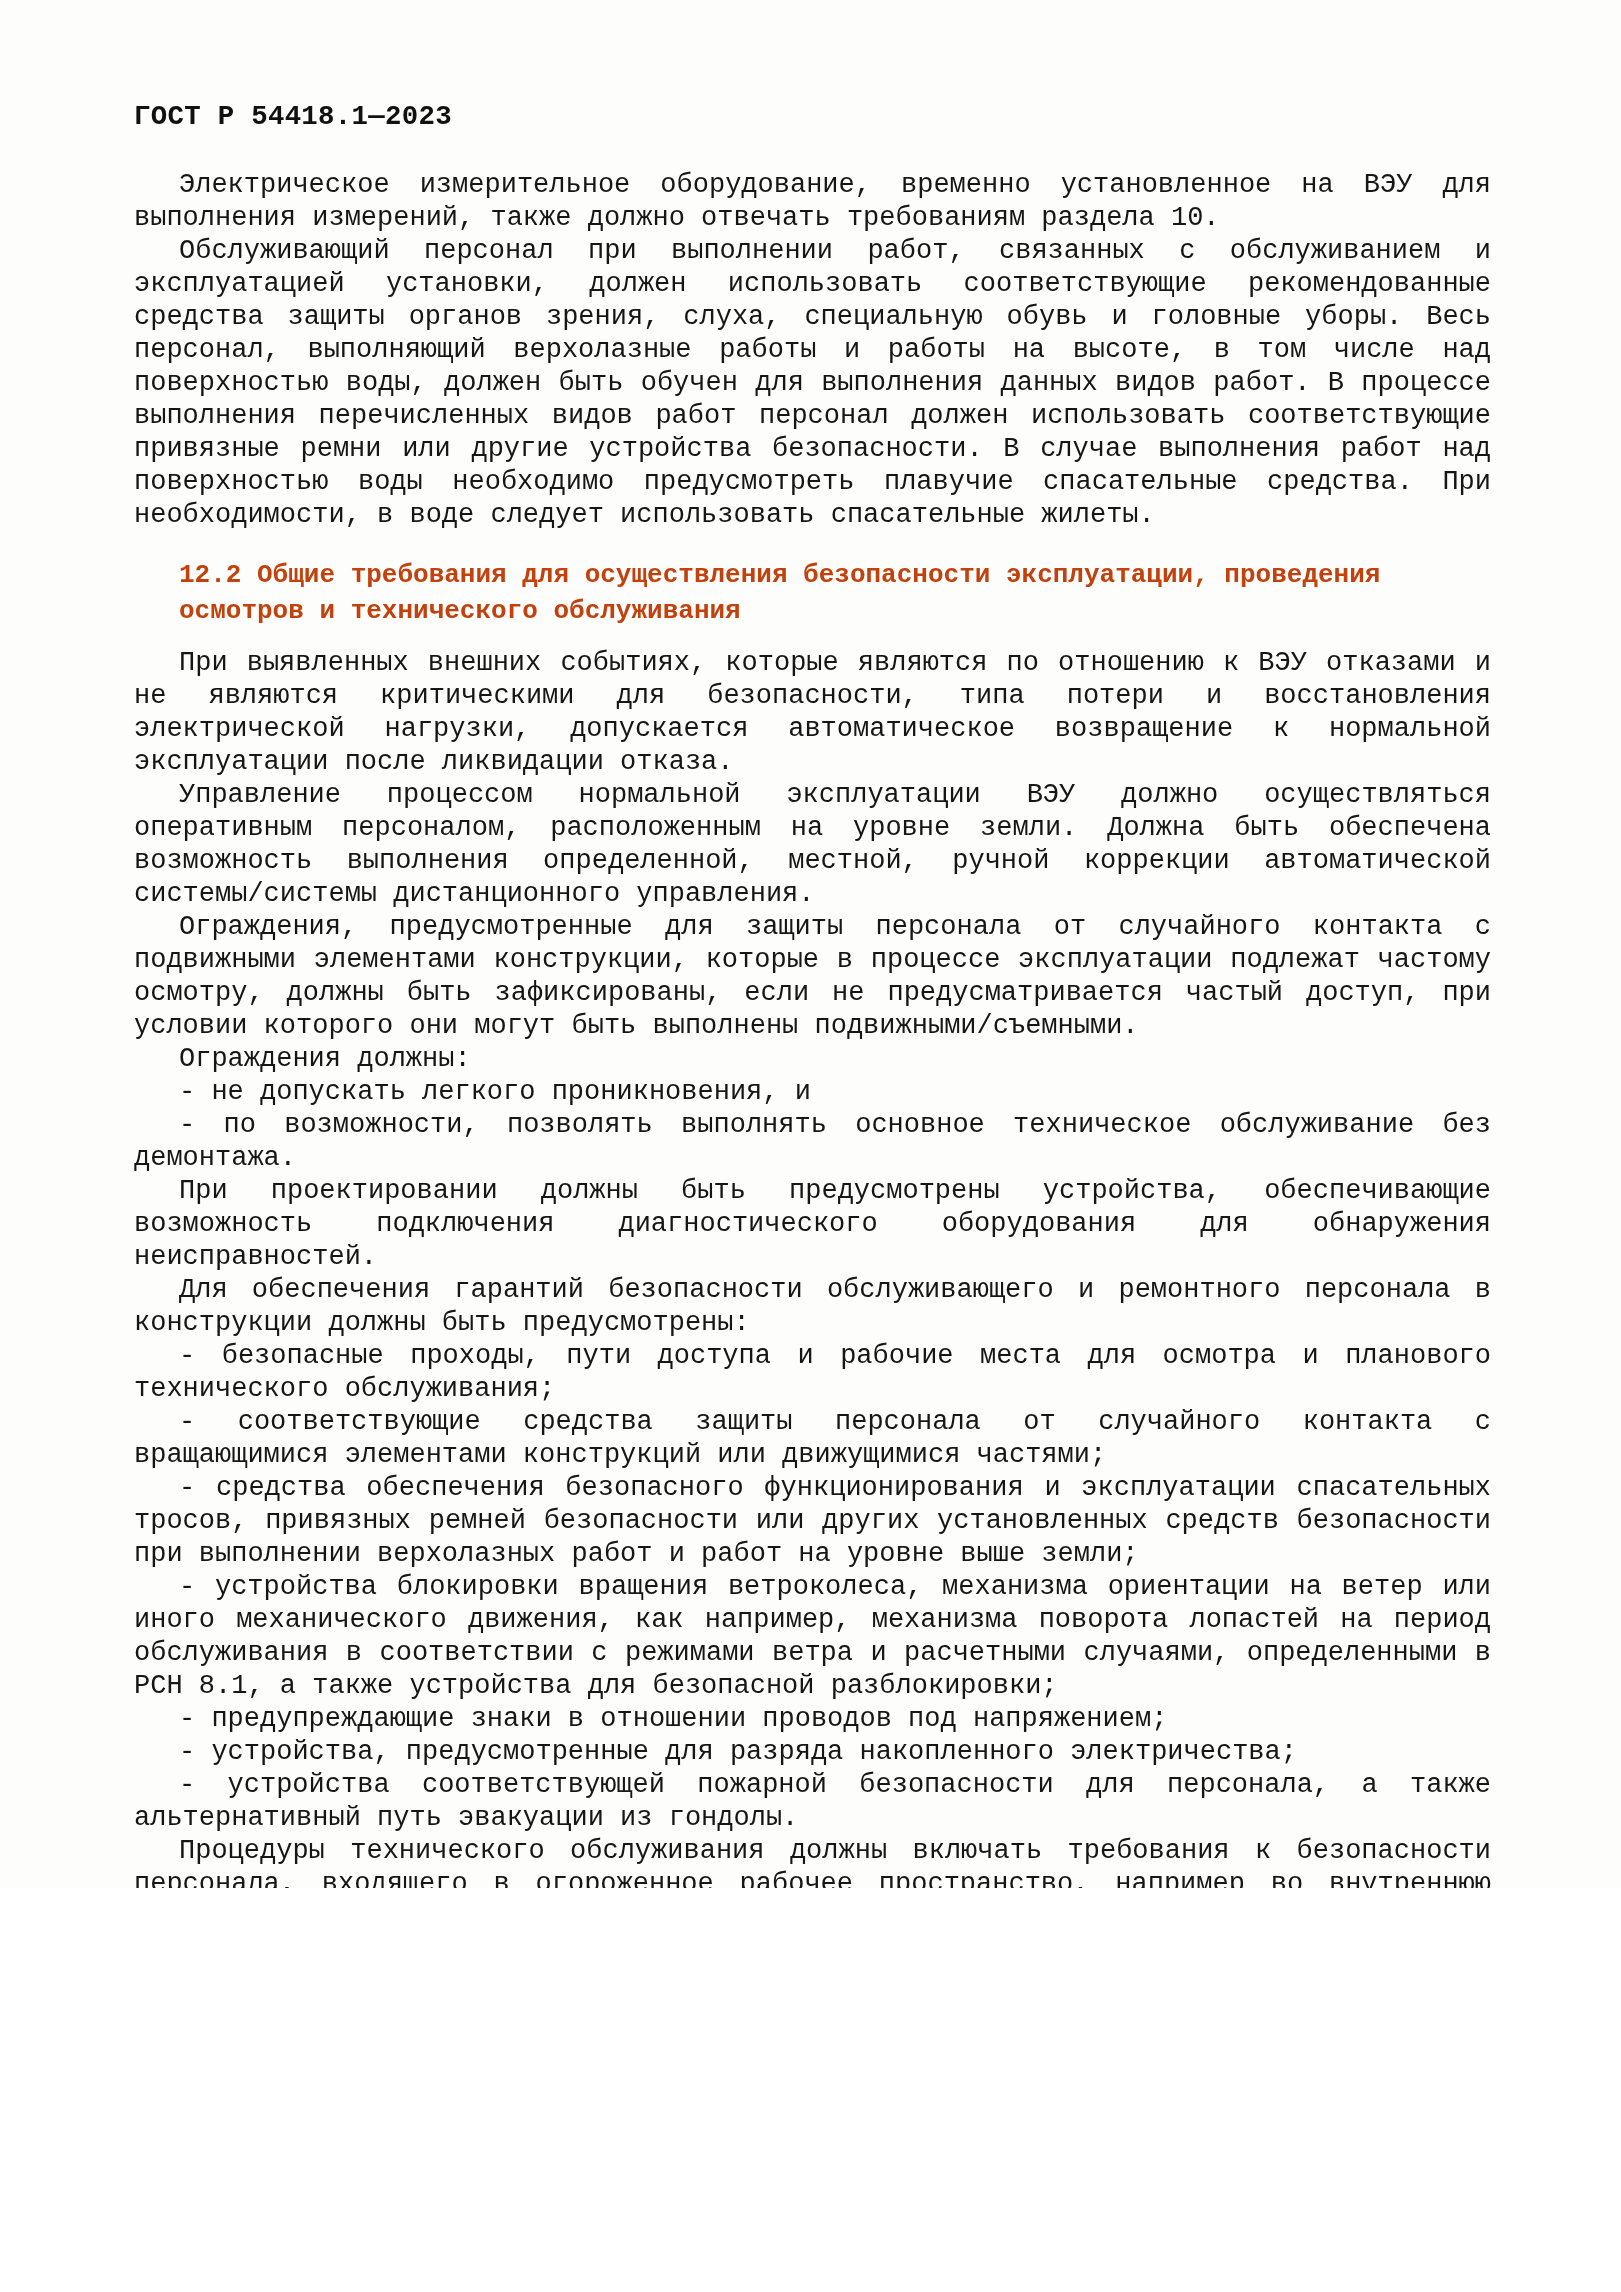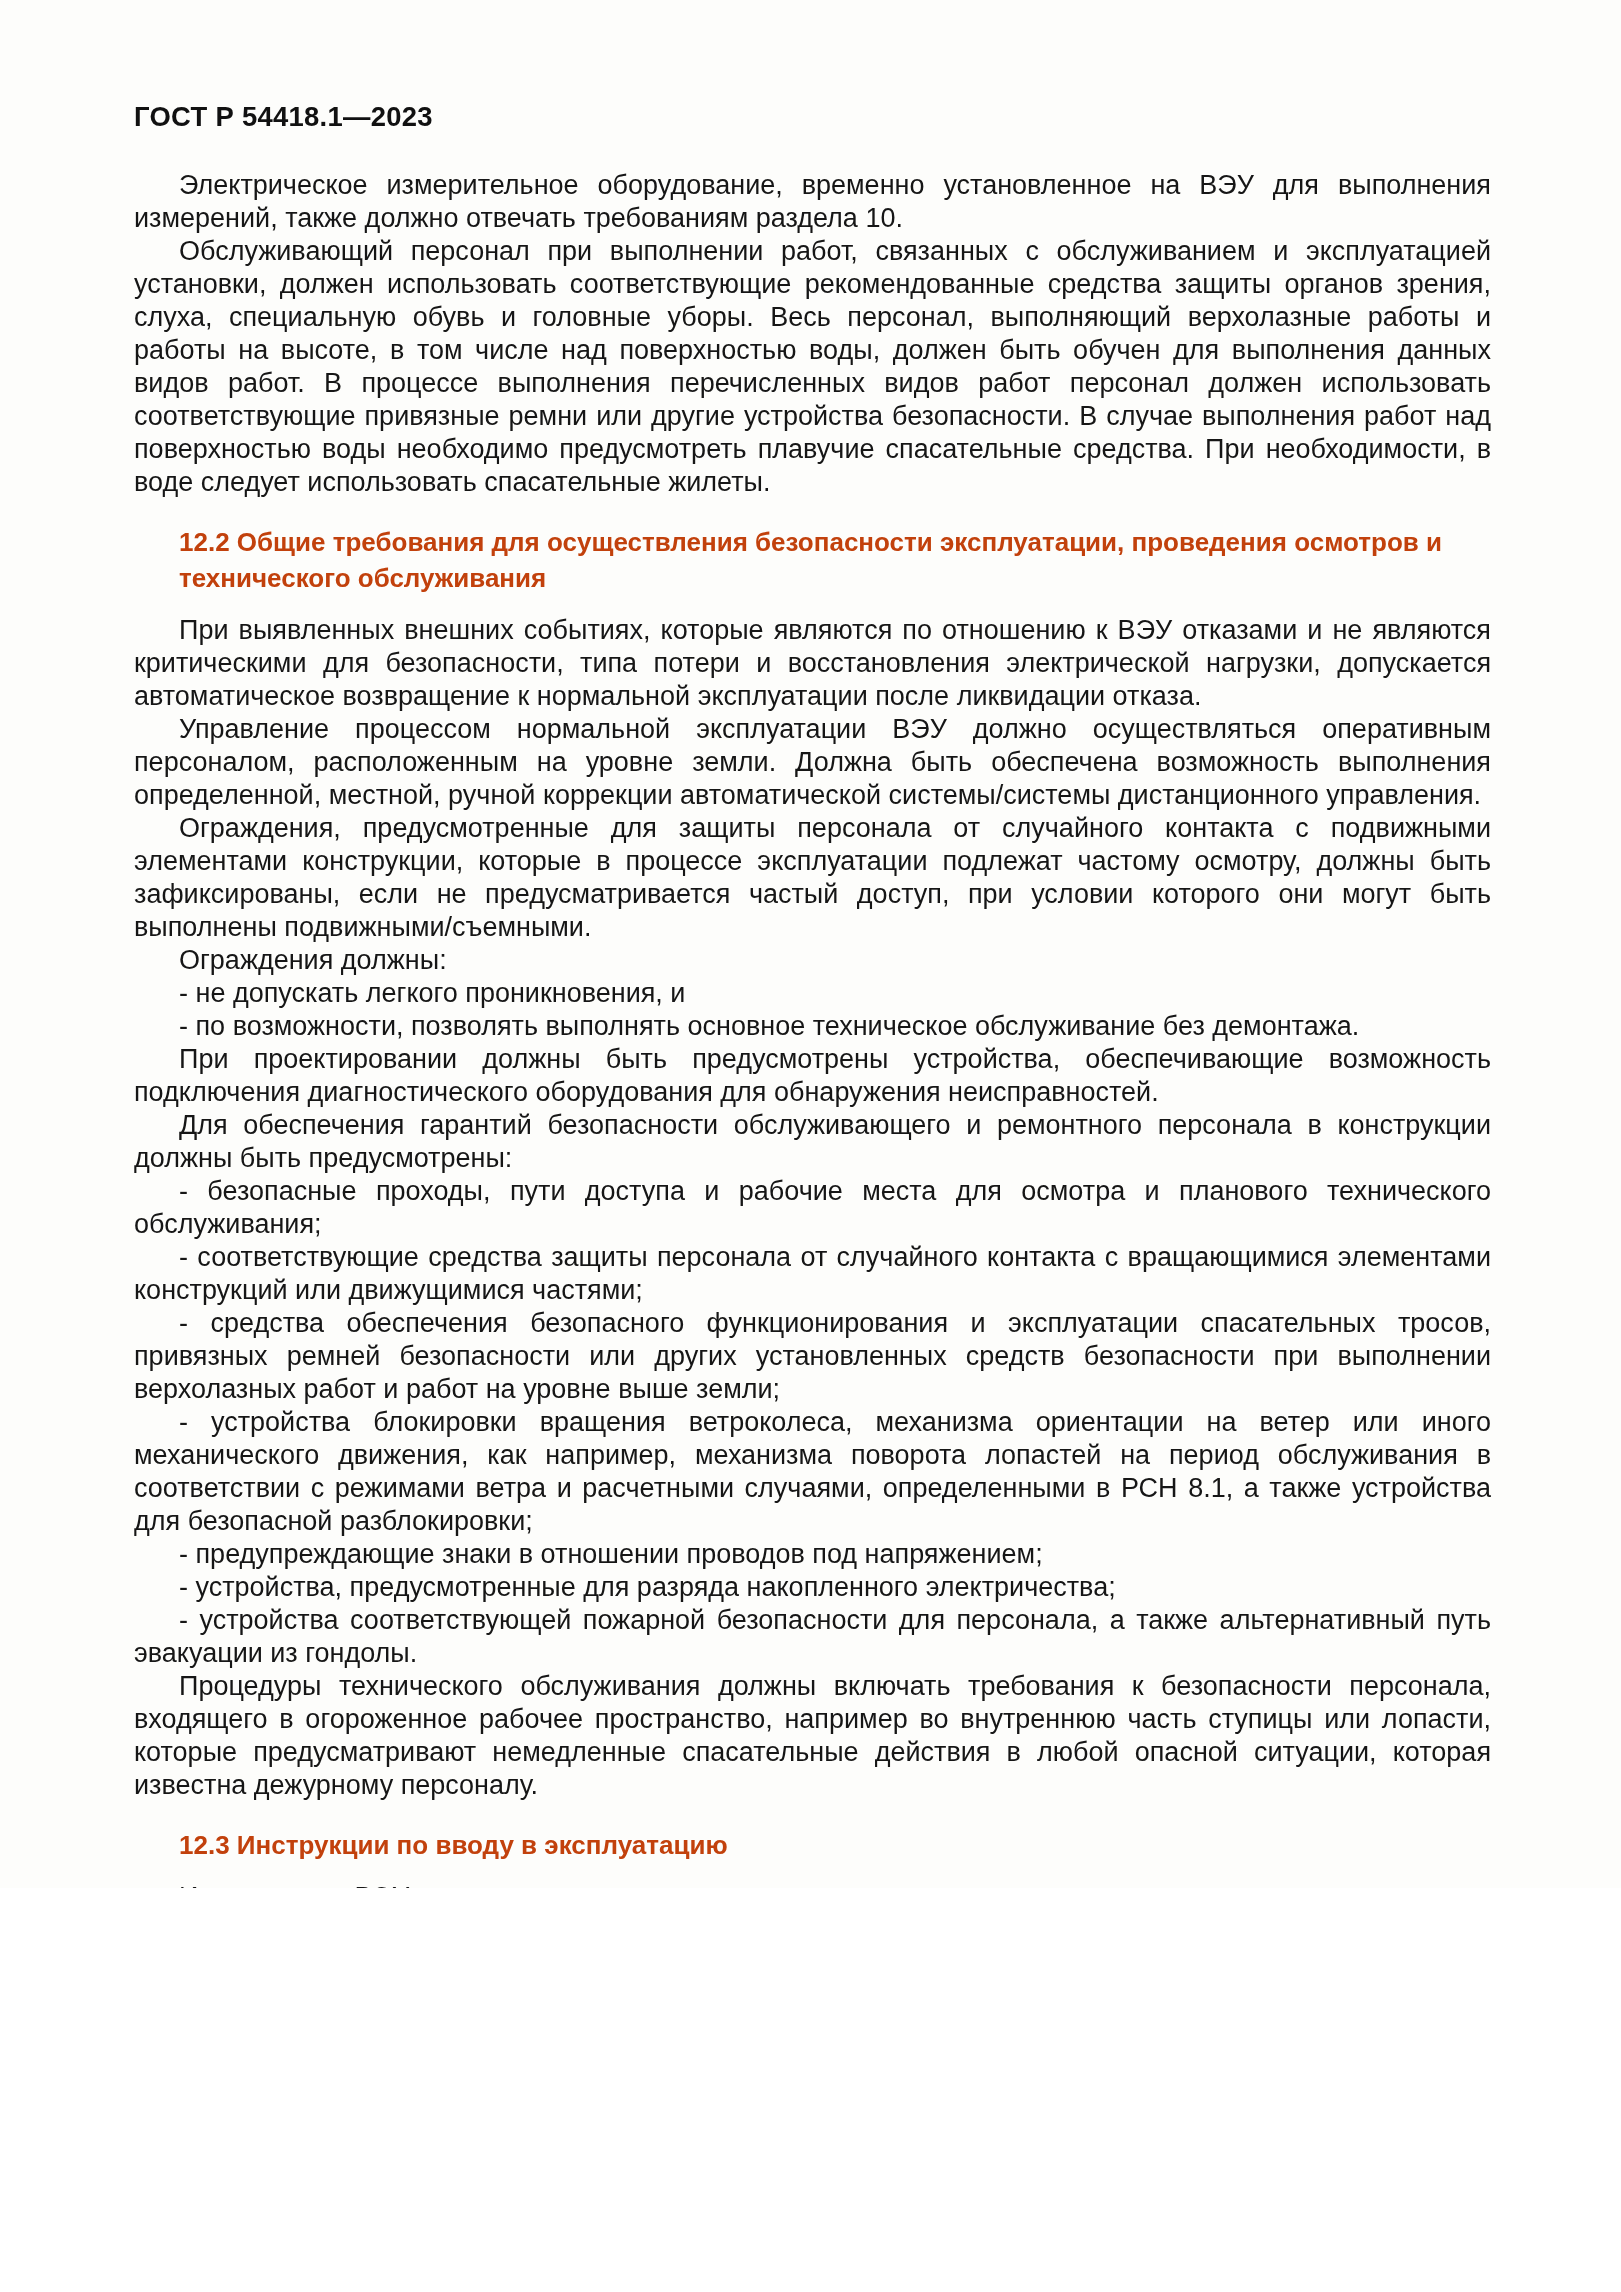--- a/index.html
+++ b/index.html
@@ -3,21 +3,21 @@
 <meta charset="utf-8">
 <style>
   * { box-sizing: border-box; }
   html, body { margin: 0; padding: 0; background: #ffffff; }
 
   .page {
     position: relative;
     width: 1621px;
     height: 1888px;
     background: #fdfdfb;
-    font-family: Liberation Sans, sans-serif;
+    font-family: Liberation Mono, monospace;
     color: #161616;
     overflow: hidden;
   }
 
   .content {
     position: absolute;
     left: 134px;
     top: 101px;
     width: 1357px;
   }

